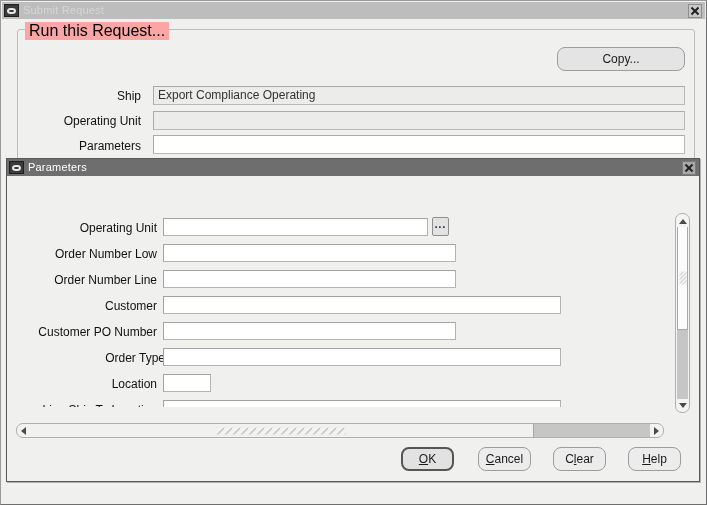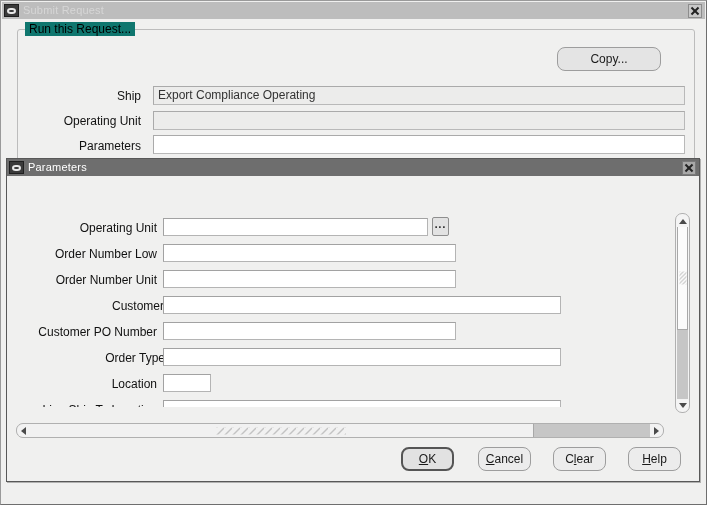--- a/index.html
+++ b/index.html
@@ -118,23 +118,23 @@
     width: 678px;
     height: 445px;
     border: 1px solid #bcbcbc;
     border-radius: 3px;
     box-sizing: border-box;
   }
   .group-legend {
     position: absolute;
     left: 24px;
     top: 21px;
-    background: #0f766e;
+    background: #fca5a5;
     padding: 0 4px;
-    font-size: 12px;
+    font-size: 16px;
     color: #000;
     white-space: nowrap;
   }
 
   
   .obtn {
     background: #e4e4e4;
     border: 1px solid #9d9d9d;
     border-radius: 8px;
     font-family: "Liberation Sans", sans-serif;
@@ -152,21 +152,21 @@
   .obtn.flat { background: #ececec; }
   .obtn.default {
     border: 2px solid #555555;
     background: #e2e2e2;
   }
 
   #copy-btn {
     position: absolute;
     left: 556px;
     top: 46px;
-    width: 104px;
+    width: 128px;
     height: 24px;
     font-size: 12px;
   }
   .mlabel {
     position: absolute;
     text-align: right;
     font-size: 12px;
     color: #111;
     white-space: nowrap;
   }
@@ -430,24 +430,24 @@
 
         <div class="plabel" style="left:0; top:44px; width:149px;">Operating Unit</div>
         <div class="pfield" style="left:155px; top:41px; width:265px;"></div>
         <div class="lov-btn" style="left:424px; top:40px;">
           <span>...</span>
         </div>
 
         <div class="plabel" style="left:0; top:70px; width:149px;">Order Number Low</div>
         <div class="pfield" style="left:155px; top:67px; width:293px;"></div>
 
-        <div class="plabel" style="left:0; top:96px; width:149px;">Order Number Unit</div>
+        <div class="plabel" style="left:0; top:96px; width:149px;">Order Number Line</div>
         <div class="pfield" style="left:155px; top:93px; width:293px;"></div>
 
-        <div class="plabel" style="left:7px; top:122px; width:149px;">Customer</div>
+        <div class="plabel" style="left:0; top:122px; width:149px;">Customer</div>
         <div class="pfield" style="left:155px; top:119px; width:398px;"></div>
 
         <div class="plabel" style="left:0; top:148px; width:149px;">Customer PO Number</div>
         <div class="pfield" style="left:155px; top:145px; width:293px;"></div>
 
         <div class="plabel" style="left:8px; top:174px; width:149px;">Order Type</div>
         <div class="pfield" style="left:155px; top:171px; width:398px;"></div>
 
         <div class="plabel" style="left:0; top:200px; width:149px;">Location</div>
         <div class="pfield" style="left:155px; top:197px; width:48px;"></div>

